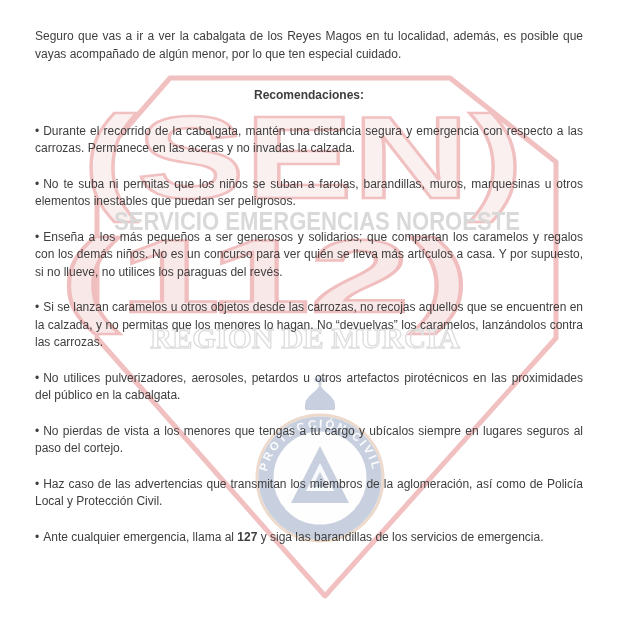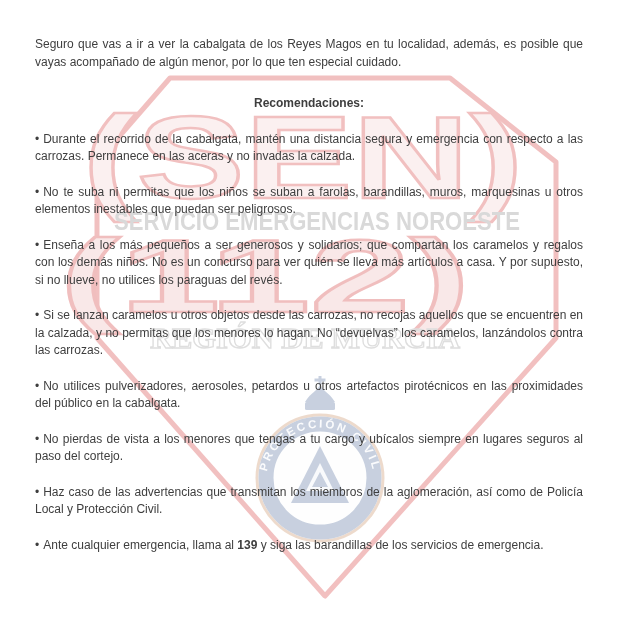--- a/index.html
+++ b/index.html
@@ -16,21 +16,21 @@
   }
   .watermark {
     position: absolute;
     top: 0;
     left: 0;
     z-index: 0;
     pointer-events: none;
   }
   .content {
     position: absolute;
-    top: 36px;
+    top: 28px;
     left: 35px;
     width: 548px;
     z-index: 1;
     color: #3e3e3e;
     font-size: 12px;
     line-height: 17.5px;
     text-align: justify;
   }
   .para {
     margin: 0 0 18px 0;
@@ -116,16 +116,16 @@
 
   <p class="para">
     <span class="bullet">•</span><span>No pierdas de vista a los menores que tengas a tu cargo y ubícalos siempre en lugares seguros al paso del cortejo.</span>
   </p>
 
   <p class="para">
     <span class="bullet">•</span><span>Haz caso de las advertencias que transmitan los miembros de la aglomeración, así como de Policía Local y Protección Civil.</span>
   </p>
 
   <p class="para">
-    <span class="bullet">•</span><span>Ante cualquier emergencia, llama al </span><b>139</b><span> y siga las barandillas de los servicios de emergencia.</span>
+    <span class="bullet">•</span><span>Ante cualquier emergencia, llama al </span><b>127</b><span> y siga las barandillas de los servicios de emergencia.</span>
   </p>
 
 </div>
 
 </body></html>

